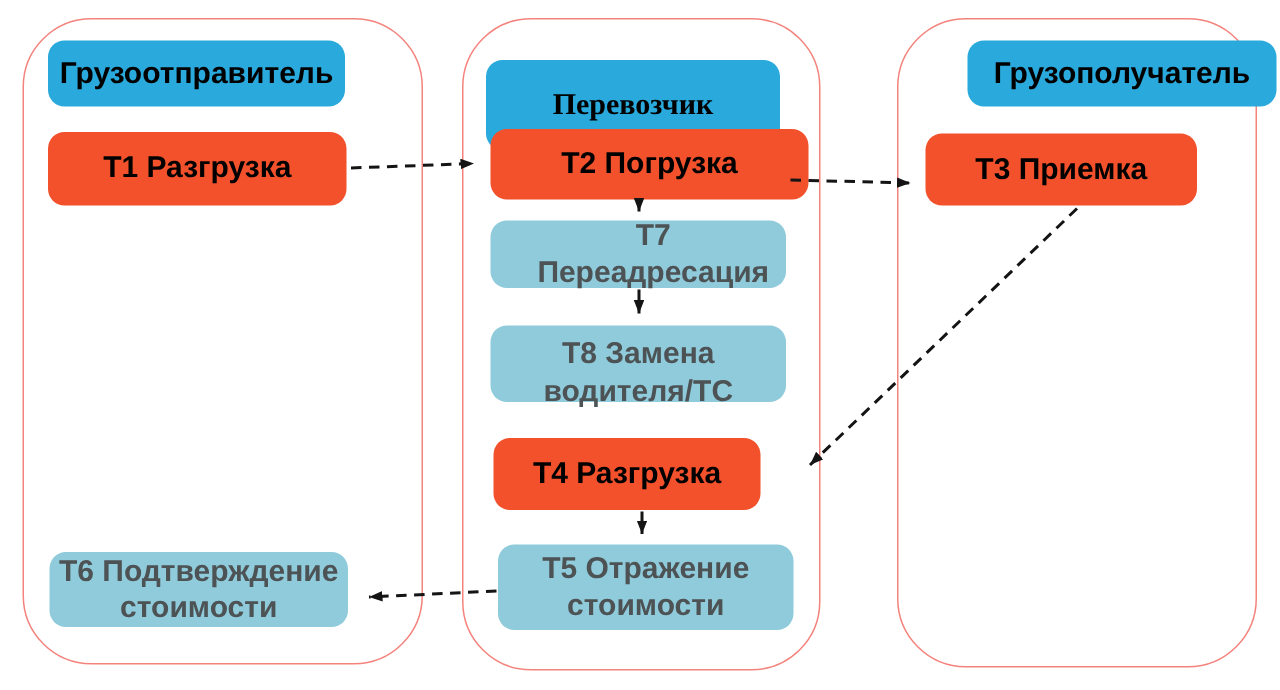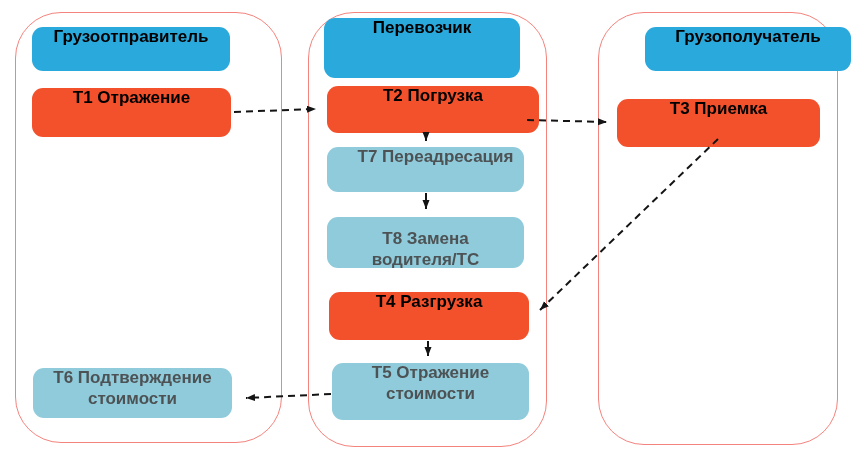--- a/index.html
+++ b/index.html
@@ -7,22 +7,22 @@
     width:853px;height:460px;position:relative;overflow:hidden;
     background:#ffffff;
     font-family:"Liberation Sans","DejaVu Sans",sans-serif;
   }
   .stage{position:absolute;left:0;top:0;width:853px;height:460px;}
   .lane{
     position:absolute;border:1px solid #f4837d;border-radius:46px;
     background:#ffffff;box-sizing:border-box;
   }
   .box{
-    position:absolute;display:flex;align-items:flex-start;justify-content:center;
-    text-align:center;font-weight:bold;font-size:17px;line-height:1.22;
+    position:absolute;display:flex;align-items:center;justify-content:center;
+    text-align:center;font-weight:bold;font-size:20px;line-height:1.22;
     border-radius:11px;box-sizing:border-box;
   }
   .lane-header{background:#29a9dc;color:#000000;}
   .task-primary{background:#f3512c;color:#000000;}
   .task-muted{background:#8fcbdb;color:#4d5254;}
   .w130{max-width:132px;margin-top:12px;}
   .w160{max-width:162px;}
   .w185{max-width:188px;}
   svg.arrows{position:absolute;left:0;top:0;pointer-events:none;}
 </style>
@@ -31,51 +31,51 @@
 
 <div class="stage">
 
   <div class="lane" style="left:15px;top:12px;width:267px;height:431px;"></div>
   <div class="lane" style="left:308px;top:12px;width:239px;height:435px;"></div>
   <div class="lane" style="left:598px;top:12px;width:240px;height:433px;"></div>
 
   <div class="box lane-header" style="left:32px;top:27px;width:198px;height:44px;">
     <span>Грузоотправитель</span>
   </div>
-  <div class="box lane-header" style="left:324px;top:18px;width:196px;height:60px;">
+  <div class="box lane-header" style="left:324px;top:40px;width:196px;height:60px;font-family:Liberation Serif, serif;">
     <span>Перевозчик</span>
   </div>
   <div class="box lane-header" style="left:645px;top:27px;width:206px;height:44px;">
     <span>Грузополучатель</span>
   </div>
 
   <div class="box task-primary" style="left:32px;top:88px;width:199px;height:49px;">
-    <span>Т1 Отражение</span>
+    <span>Т1 Разгрузка</span>
   </div>
   <div class="box task-muted" style="left:33px;top:368px;width:199px;height:50px;">
     <span class="w185">Т6 Подтверждение стоимости</span>
   </div>
 
   <div class="box task-primary" style="left:327px;top:86px;width:212px;height:47px;">
     <span>Т2 Погрузка</span>
   </div>
   <div class="box task-muted" style="left:327px;top:147px;width:197px;height:45px;padding-left:20px;">
     <span>Т7 Переадресация</span>
   </div>
   <div class="box task-muted" style="left:327px;top:217px;width:197px;height:51px;">
     <span class="w130">Т8 Замена водителя/ТС</span>
   </div>
-  <div class="box task-primary" style="left:329px;top:292px;width:200px;height:48px;">
+  <div class="box task-primary" style="left:329px;top:292px;width:178px;height:48px;">
     <span>Т4 Разгрузка</span>
   </div>
   <div class="box task-muted" style="left:332px;top:363px;width:197px;height:57px;">
     <span class="w160">Т5 Отражение стоимости</span>
   </div>
 
-  <div class="box task-primary" style="left:617px;top:99px;width:203px;height:48px;">
+  <div class="box task-primary" style="left:617px;top:89px;width:181px;height:48px;">
     <span>Т3 Приемка</span>
   </div>
 
   <svg class="arrows" width="853" height="460" viewBox="0 0 853 460">
     <defs>
       <marker id="ah" markerWidth="10" markerHeight="8" refX="9" refY="3.5" orient="auto" markerUnits="userSpaceOnUse">
         <path d="M0,0 L9,3.5 L0,7 Z" fill="#141414"></path>
       </marker>
     </defs>
     <g stroke="#141414" stroke-width="2" fill="none" stroke-dasharray="7 5">

